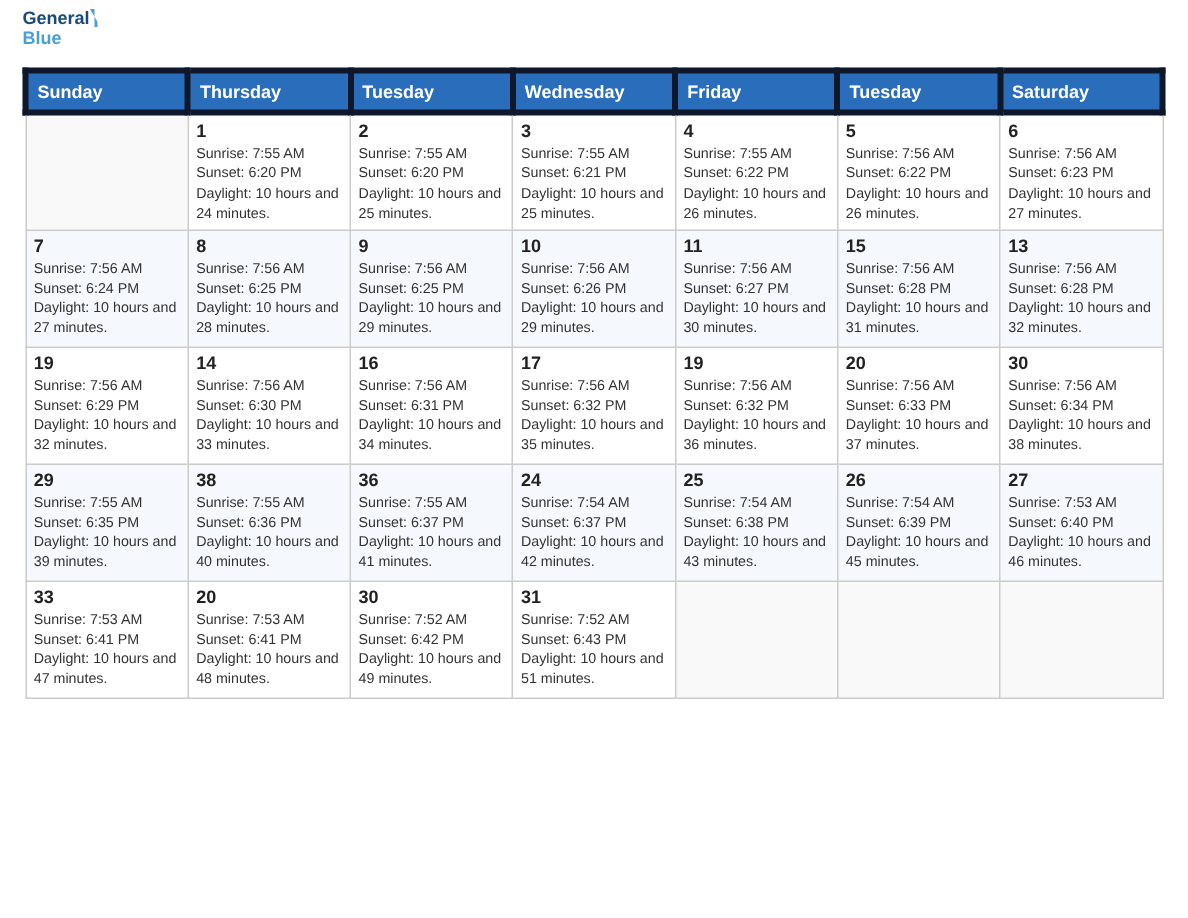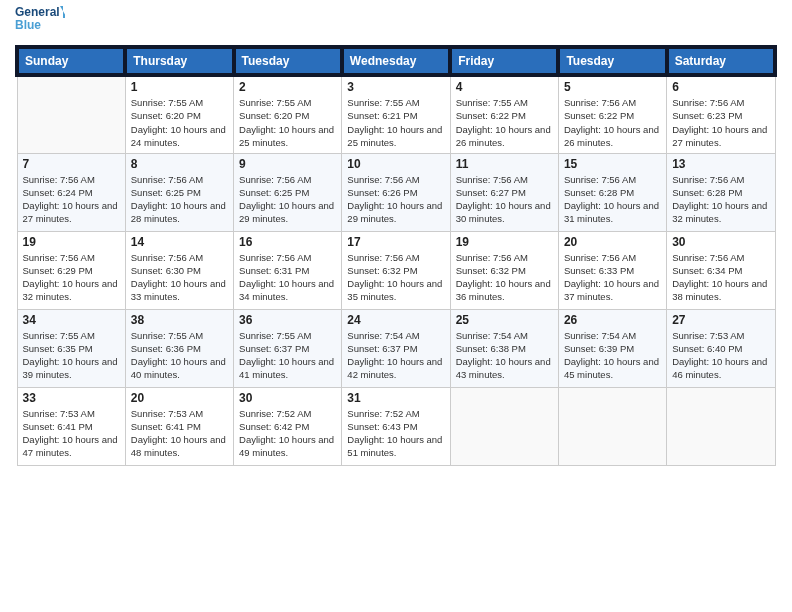--- a/index.html
+++ b/index.html
@@ -237,21 +237,21 @@
           </td>
           <td>
             <span class="day-num">30</span>
             <div class="day-info" style="white-space: pre-line;">Sunrise: 7:56 AM
 Sunset: 6:34 PM
 Daylight: 10 hours and 38 minutes.</div>
           </td>
         </tr>
         <tr class="week-row">
           <td>
-            <span class="day-num">34</span>
+            <span class="day-num">29</span>
             <div class="day-info" style="white-space: pre-line;">Sunrise: 7:55 AM
 Sunset: 6:35 PM
 Daylight: 10 hours and 39 minutes.</div>
           </td>
           <td>
             <span class="day-num">38</span>
             <div class="day-info" style="white-space: pre-line;">Sunrise: 7:55 AM
 Sunset: 6:36 PM
 Daylight: 10 hours and 40 minutes.</div>
           </td>

